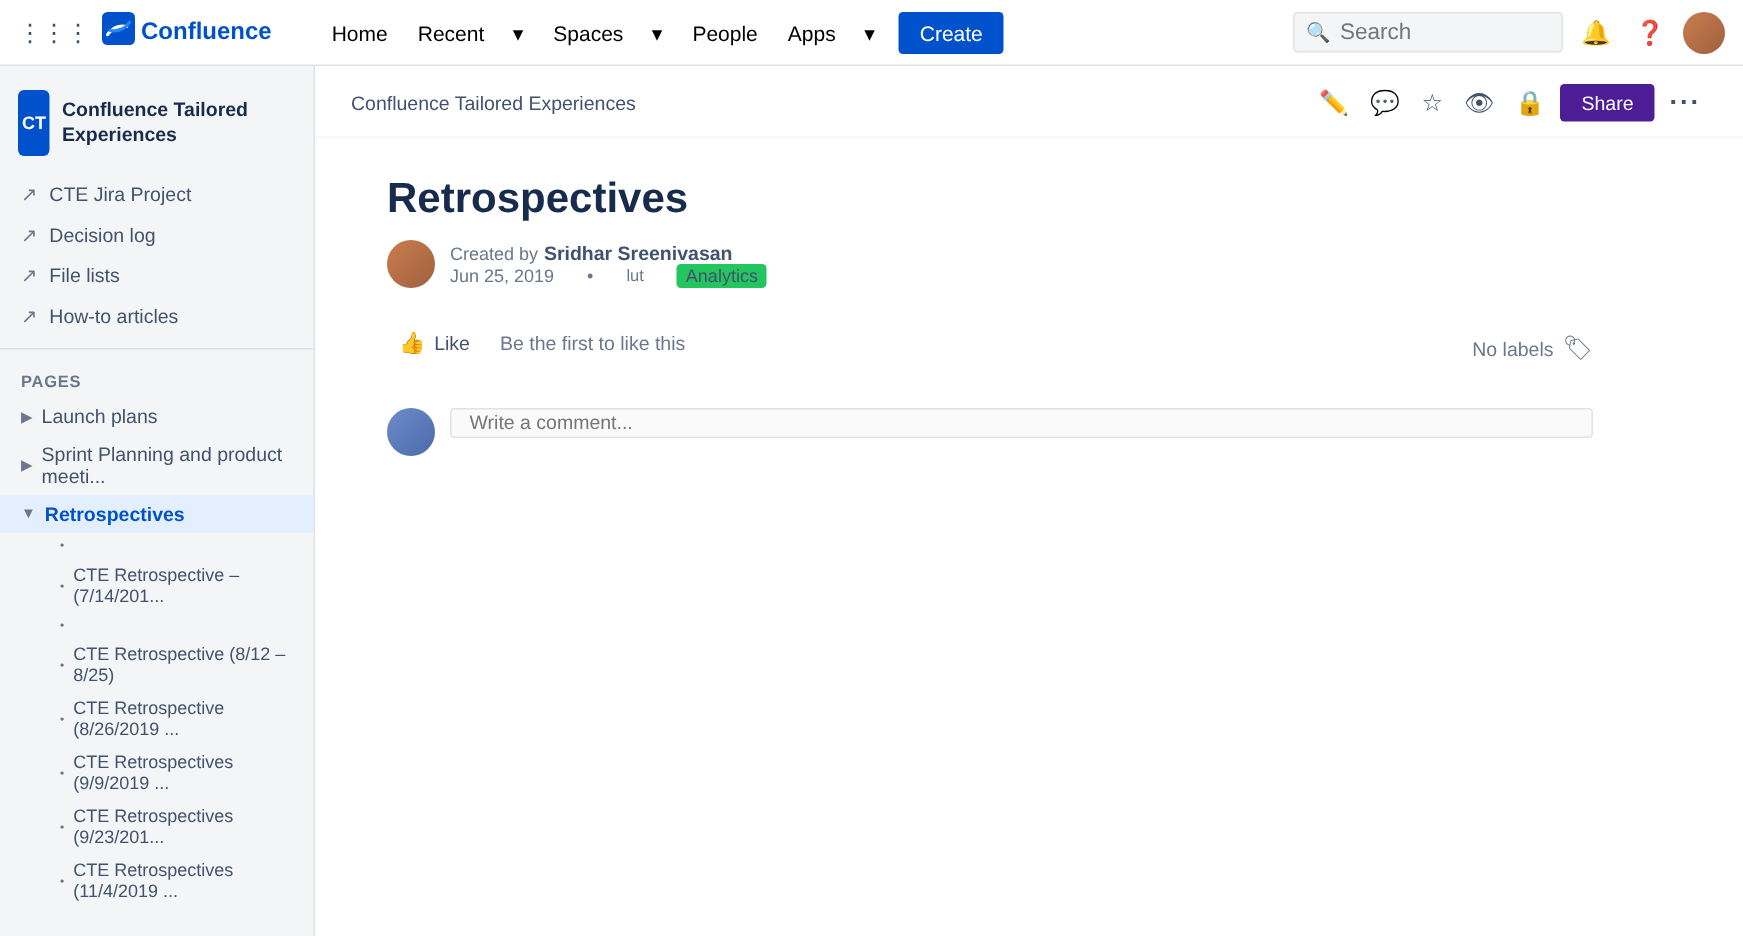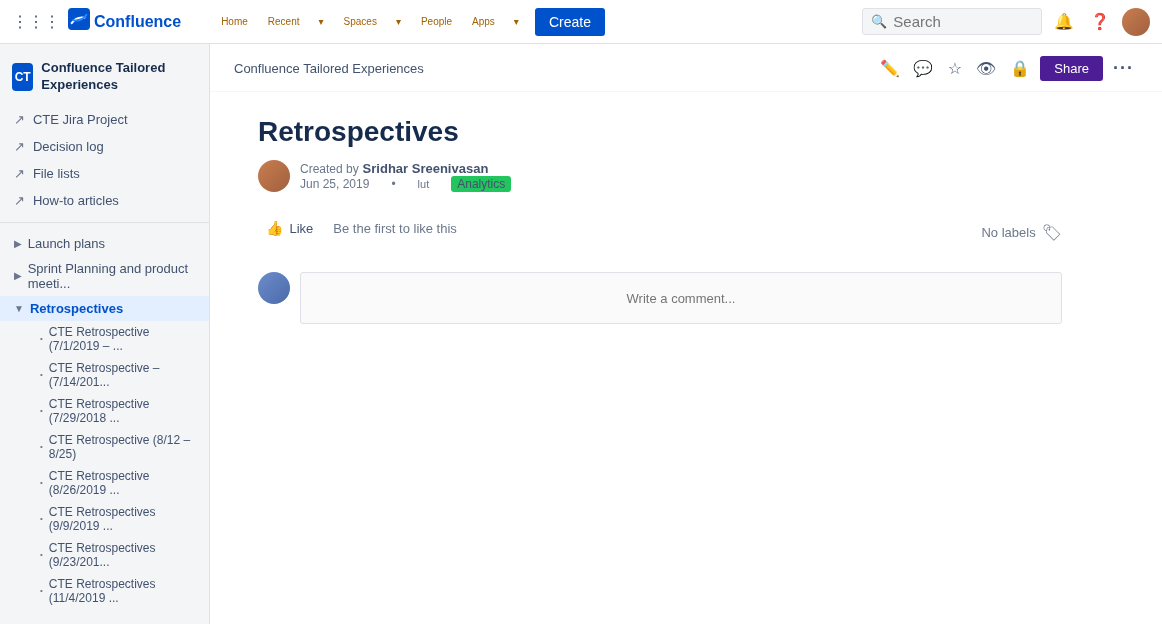--- a/index.html
+++ b/index.html
@@ -15,21 +15,21 @@
       padding: 0 12px;
       gap: 4px;
       position: fixed;
       top: 0; left: 0; right: 0;
       z-index: 100;
     }
     .nav-grid-icon { color: #42526e; cursor: pointer; font-size: 16px; margin-right: 4px; }
     .nav-logo { display: flex; align-items: center; gap: 4px; margin-right: 28px; }
     .nav-logo-icon { color: #0052cc; font-weight: bold; font-size: 20px; }
     .nav-logo-text { color: #0052cc; font-weight: 600; font-size: 16px; }
-    .nav-link { color: #a16207; font-size: 10px; cursor: pointer; padding: 4px 8px; border-radius: 3px; white-space: nowrap; }
+    .nav-link { color: #000000; font-size: 14px; cursor: pointer; padding: 4px 8px; border-radius: 3px; white-space: nowrap; }
     .nav-link-with-arrow { display: flex; align-items: center; gap: 19px; }
     .nav-create-btn {
       background: #0052cc;
       color: #fff;
       border: none;
       border-radius: 3px;
       padding: 6px 14px;
       font-size: 14px;
       font-weight: 500;
       cursor: pointer;
@@ -70,21 +70,21 @@
       overflow-y: auto;
       padding-top: 8px;
     }
     .sidebar-space-header {
       display: flex;
       align-items: center;
       gap: 8px;
       padding: 8px 12px 12px 12px;
     }
     .sidebar-space-icon {
-      width: 28px; height: 28px; border-radius: 4px;
+      width: 28px; height: 44px; border-radius: 4px;
       background: #0052cc;
       display: flex; align-items: center; justify-content: center;
       color: #fff; font-size: 12px; font-weight: bold;
     }
     .sidebar-space-name { font-size: 13px; font-weight: 600; color: #172b4d; line-height: 1.3; }
     .sidebar-links { margin-bottom: 8px; }
     .sidebar-link {
       display: flex; align-items: center; gap: 8px;
       padding: 6px 14px;
       font-size: 13px; color: #42526e;
@@ -180,23 +180,22 @@
     .comment-avatar {
       width: 32px; height: 32px; border-radius: 50%;
       background: linear-gradient(135deg, #6e8ccc, #4a6aaa);
       flex-shrink: 0;
     }
     .comment-input {
       flex: 1; border: 1px solid #dfe1e6; border-radius: 3px;
       padding: 8px 12px; font-size: 13px; color: #6b778c;
       outline: none; cursor: text;
       background: #fafafa;
-      height: 52px;
+      height: 20px;
       line-height: 20px;
-      text-align: center;
     }
   </style>
 </head>
 <body>
 
 <nav class="top-nav">
   <span class="nav-grid-icon">⋮⋮⋮</span>
   <div class="nav-logo">
     <span class="nav-logo-icon">
       <svg width="22" height="22" viewBox="0 0 24 24" fill="none">
@@ -258,45 +257,44 @@
         <span class="sidebar-link-icon">↗</span>
         <span>File lists</span>
       </div>
       <div class="sidebar-link">
         <span class="sidebar-link-icon">↗</span>
         <span>How-to articles</span>
       </div>
     </div>
 
     <div class="sidebar-divider"></div>
+    <div class="sidebar-section-label">PAGES</div>
 
     <div class="sidebar-page-item">
       <span class="sidebar-page-chevron">▶</span>
       <span>Launch plans</span>
     </div>
     <div class="sidebar-page-item">
       <span class="sidebar-page-chevron">▶</span>
       <span>Sprint Planning and product meeti...</span>
     </div>
     <div class="sidebar-page-item active">
       <span class="sidebar-page-chevron">▼</span>
       <span>Retrospectives</span>
     </div>
 
     <div class="sidebar-sub-item">
       <span class="sidebar-page-bullet">•</span>
-      <span>CTE Retrospective (7/1/2019 – ...</span>
     </div>
     <div class="sidebar-sub-item">
       <span class="sidebar-page-bullet">•</span>
       <span>CTE Retrospective – (7/14/201...</span>
     </div>
     <div class="sidebar-sub-item">
       <span class="sidebar-page-bullet">•</span>
-      <span>CTE Retrospective (7/29/2018 ...</span>
     </div>
     <div class="sidebar-sub-item">
       <span class="sidebar-page-bullet">•</span>
       <span>CTE Retrospective (8/12 – 8/25)</span>
     </div>
     <div class="sidebar-sub-item">
       <span class="sidebar-page-bullet">•</span>
       <span>CTE Retrospective (8/26/2019 ...</span>
     </div>
     <div class="sidebar-sub-item">

